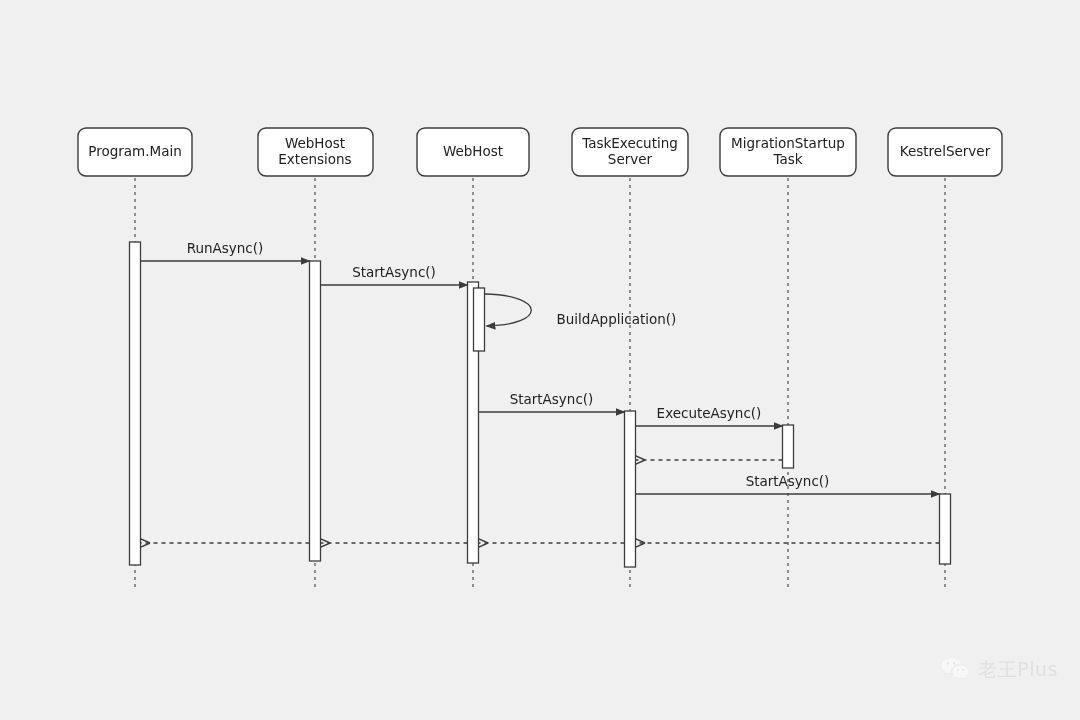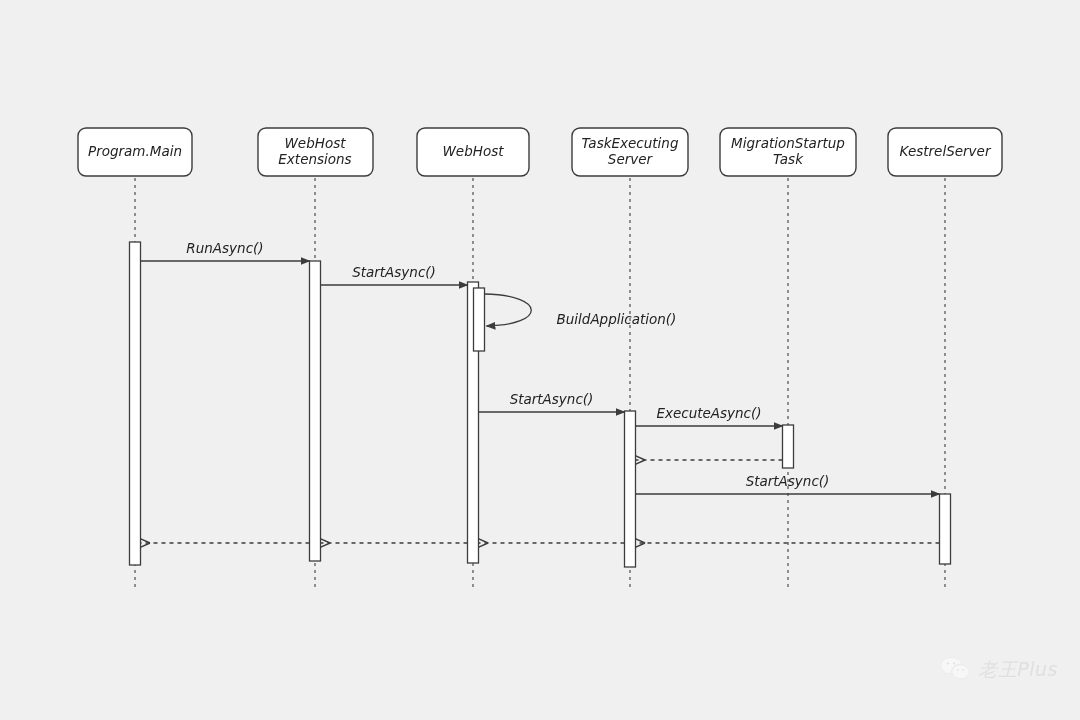--- a/index.html
+++ b/index.html
@@ -10,21 +10,20 @@
     width: 1080px;
     height: 720px;
     background: #f0f0f0;
     font-family: "DejaVu Sans", sans-serif;
     overflow: hidden;
     position: relative;
   }
   #diagram-root {
     position: absolute;
     inset: 0;
-    font-style: italic;
   }
   svg#sequence-svg {
     position: absolute;
     left: 0;
     top: 0;
     width: 1080px;
     height: 720px;
     display: block;
   }
   .participant-box {

